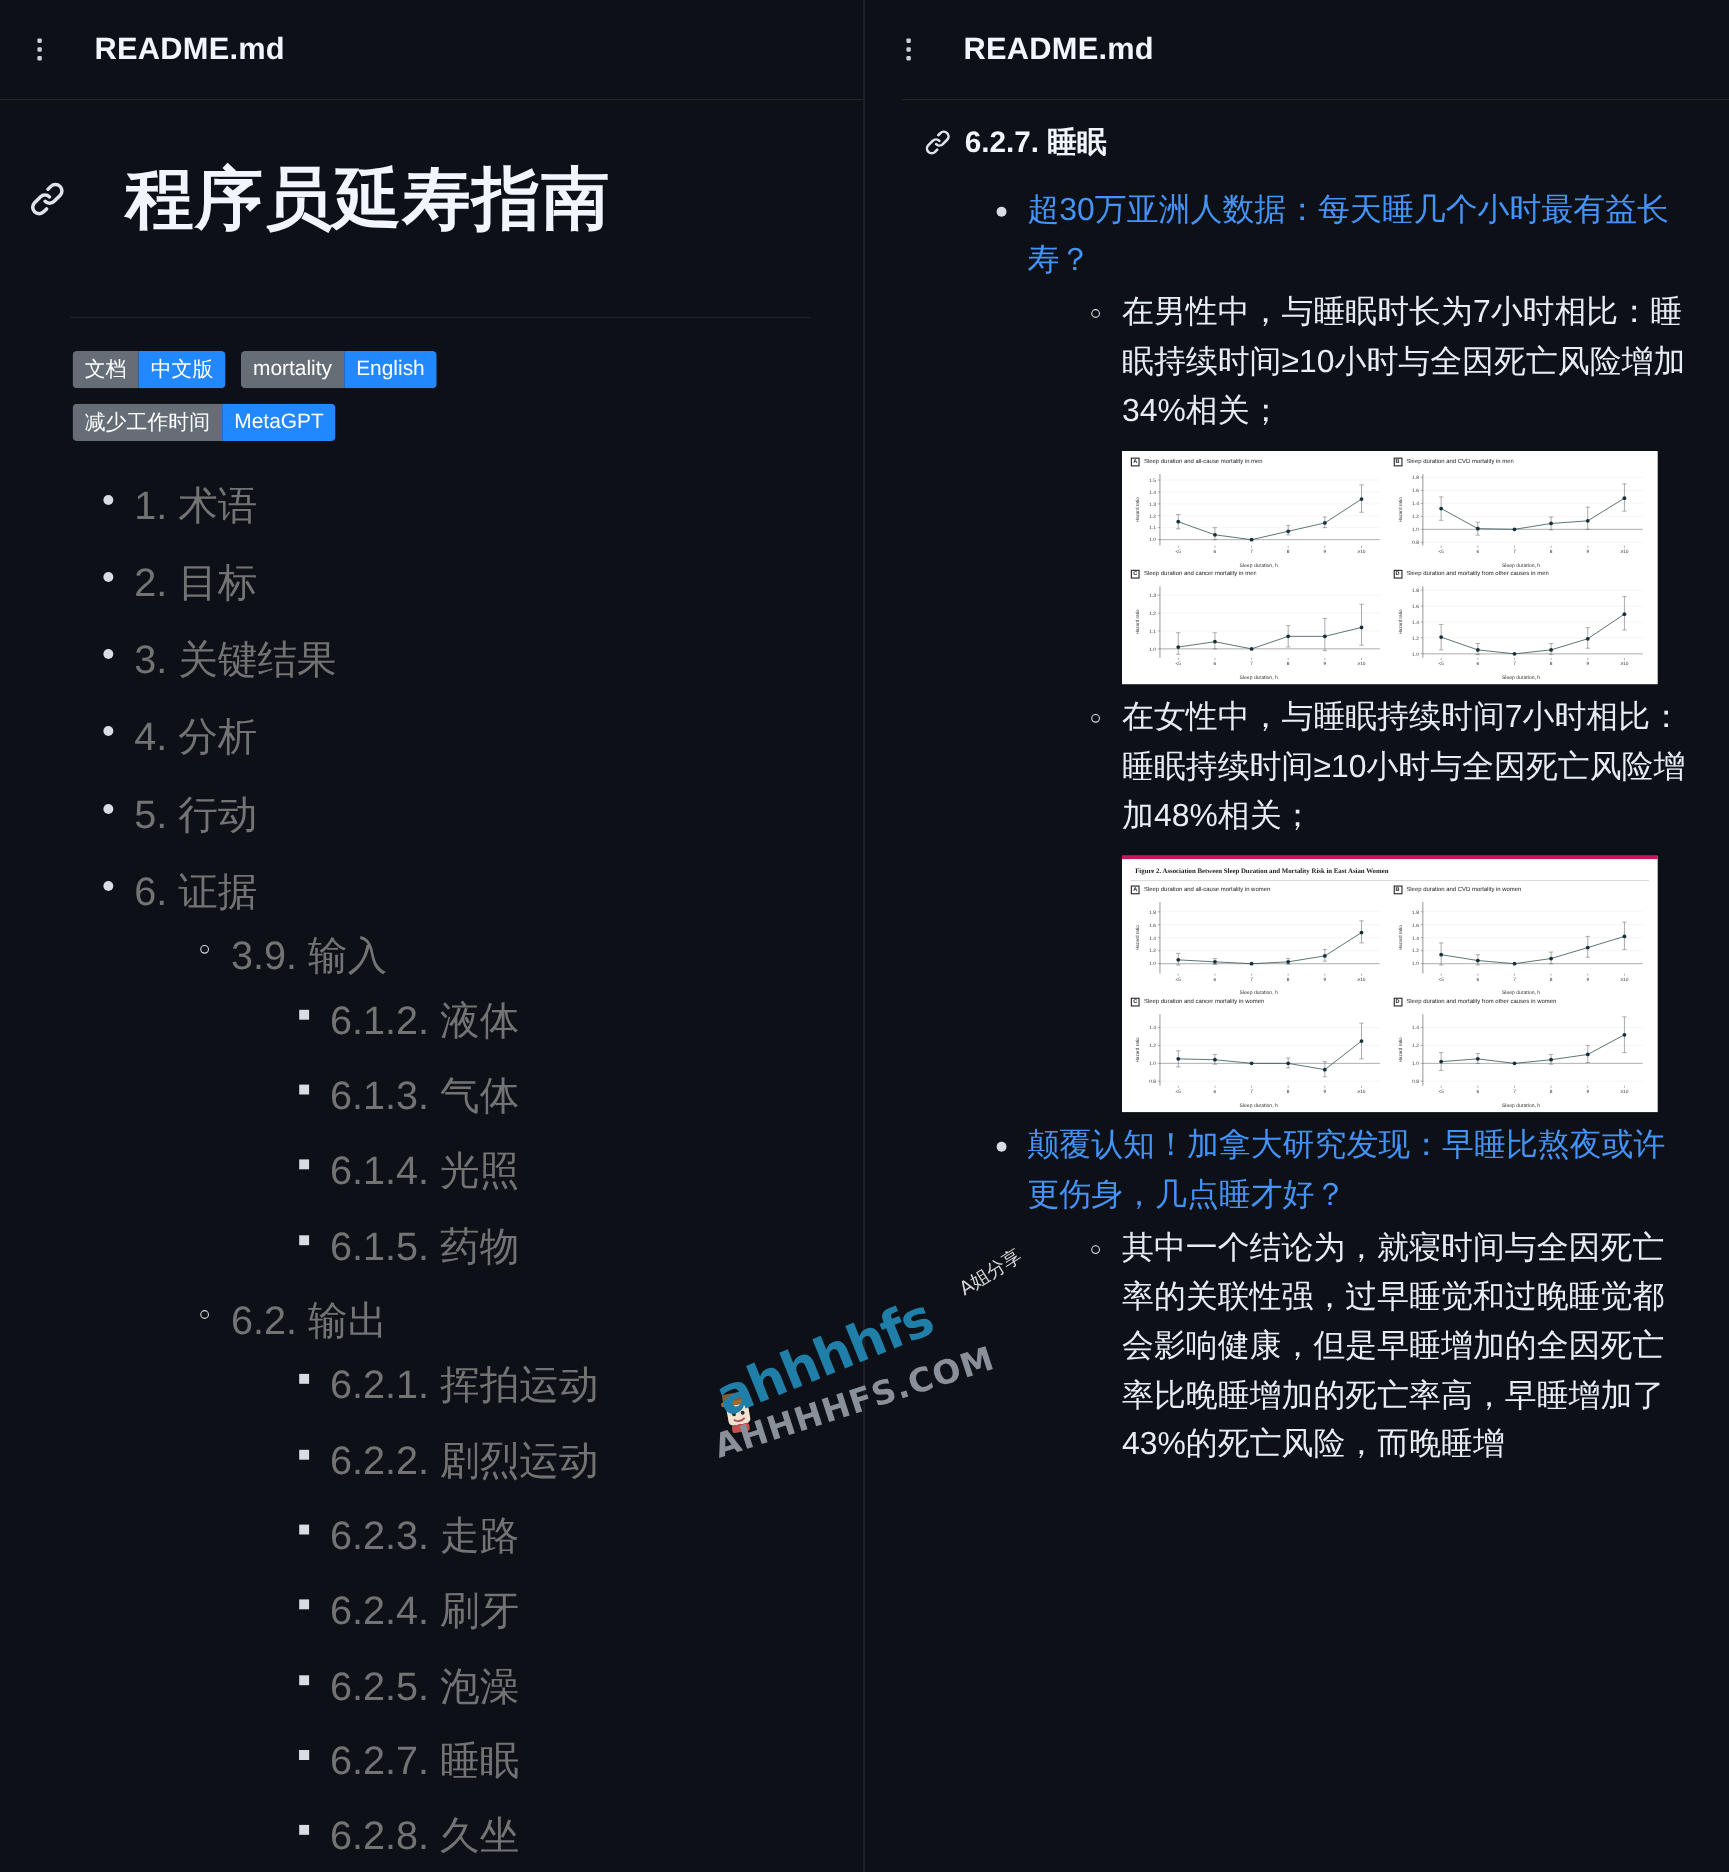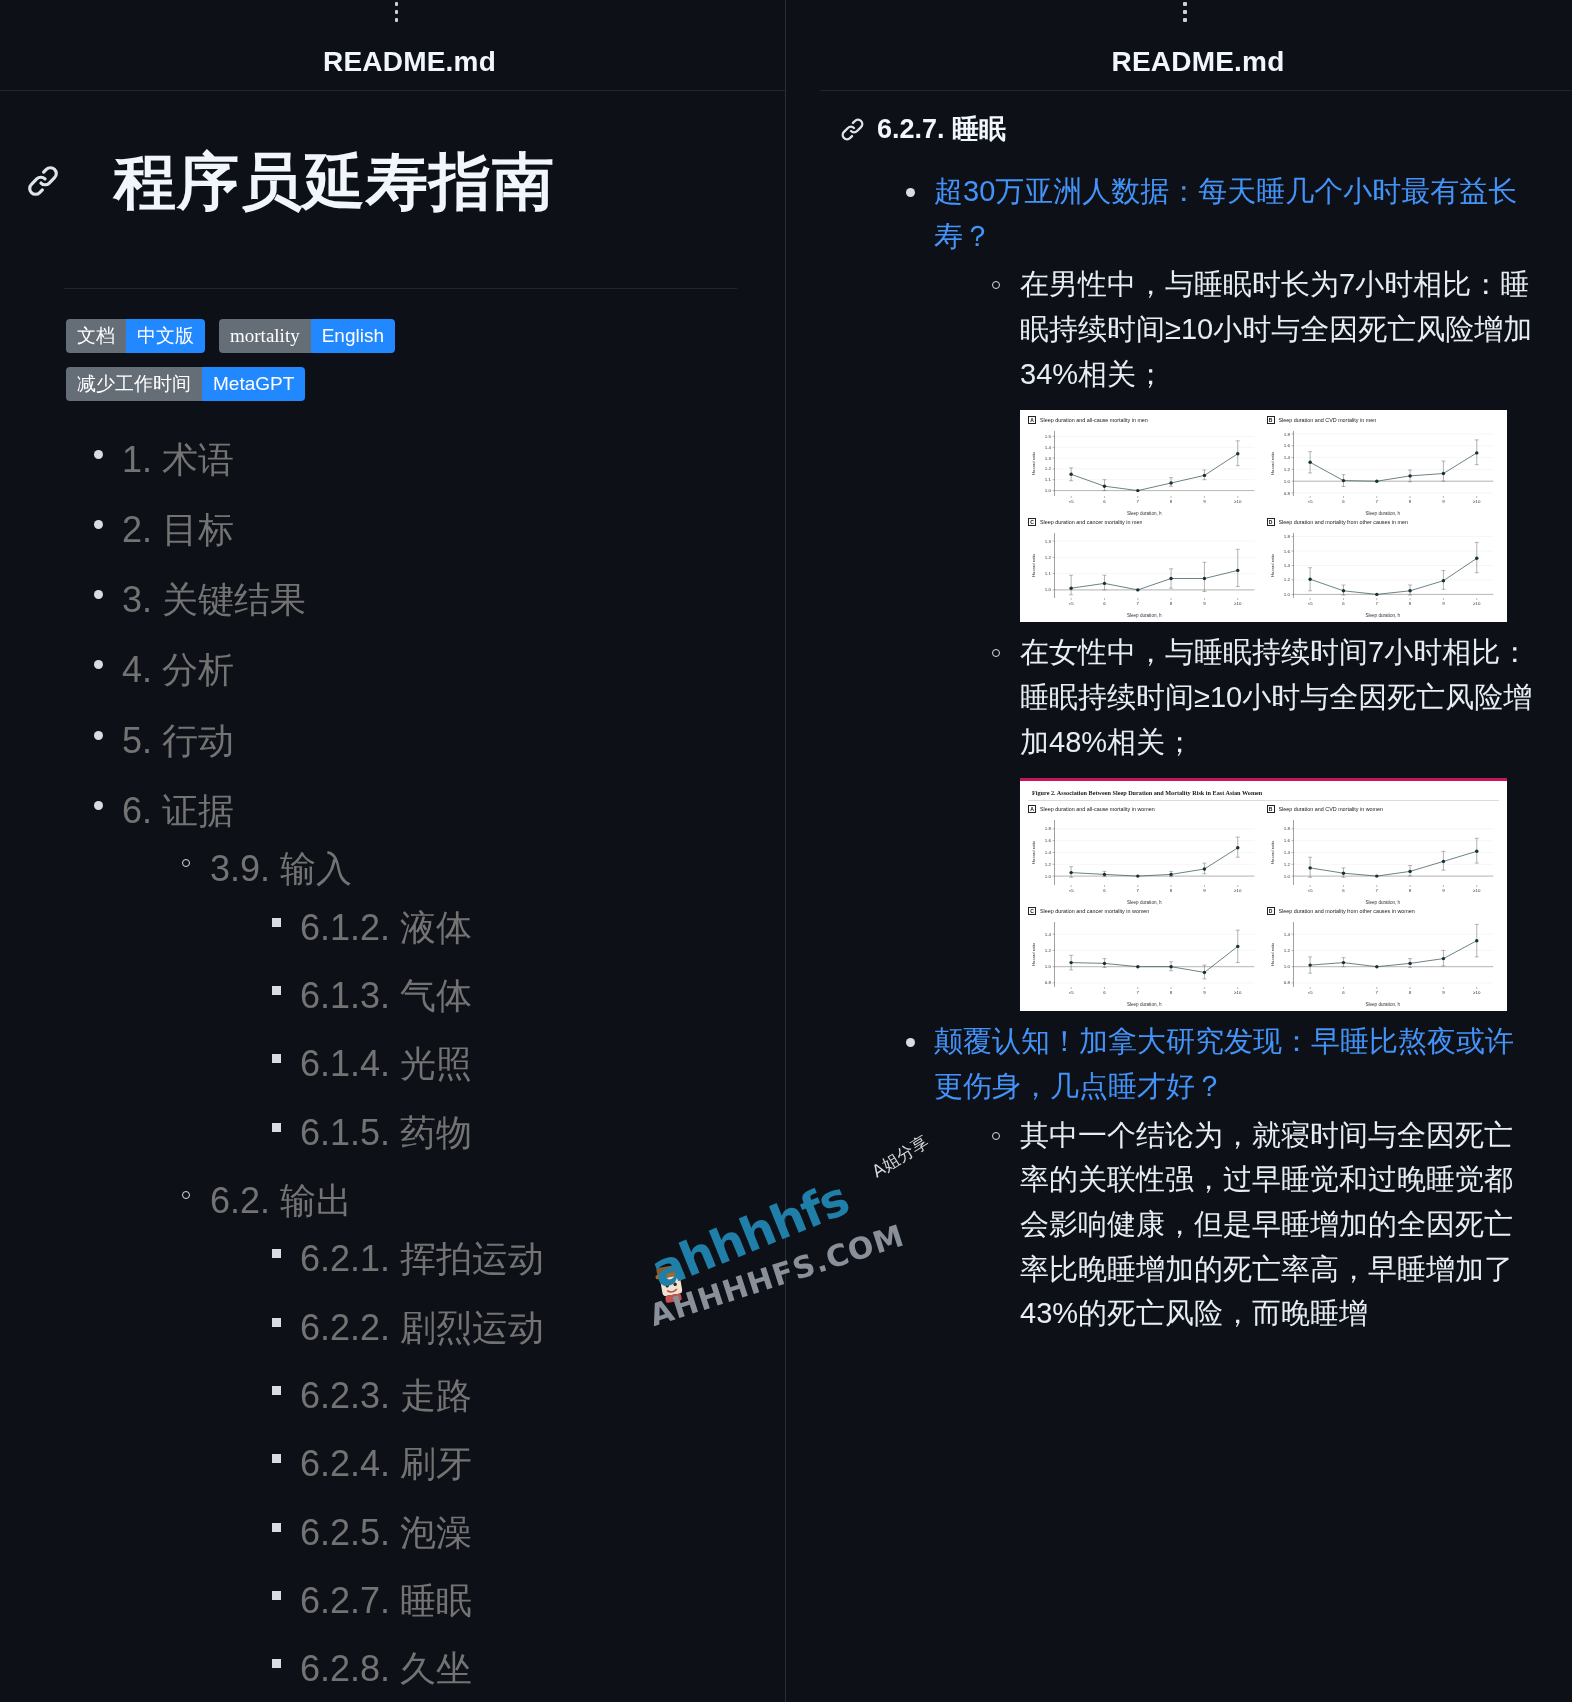--- a/index.html
+++ b/index.html
@@ -16,21 +16,20 @@
   .pane { position: relative; height: 1702px; overflow: hidden; }
   .pane-left  { width: 786px; border-right: 1px solid #2a2f37; }
   .pane-right { width: 786px; }
 
   
   .pane-header {
     height: 90px;
     display: flex; align-items: center;
     padding-left: 34px;
     gap: 22px;
-    flex-direction: column;
   }
   .pane-right .pane-header { padding-left: 38px; }
   .list-icon { width: 30px; height: 24px; position: relative; flex: 0 0 auto; }
   .list-icon i {
     position: absolute; left: 9px; height: 2.5px; background: #c9d1d9; border-radius: 1px;
   }
   .list-icon i:nth-child(1) { top: 2px;  width: 21px; }
   .list-icon i:nth-child(2) { top: 10px; width: 21px; }
   .list-icon i:nth-child(3) { top: 18px; width: 21px; }
   .list-icon b {
@@ -56,21 +55,21 @@
     color: #f0f6fc; font-size: 62px; font-weight: bold; line-height: 1.12;
     letter-spacing: 1px;
     margin-left: 44px;
   }
   .h1-rule { height: 1px; background: #21262d; margin: 30px 8px 0 38px; }
 
   .badges { margin: 30px 0 0 40px; display: flex; flex-direction: column; gap: 14px; align-items: flex-start; }
   .badge-row { display: flex; gap: 14px; }
   .badge { display: flex; height: 34px; border-radius: 4px; overflow: hidden; font-size: 19px; }
   .badge .bl, .badge .br { display: flex; align-items: center; padding: 0 11px; white-space: nowrap; }
-  .badge .bl { background: #656d76; color: #ffffff; font-family: Liberation Serif, serif; }
+  .badge .bl { background: #656d76; color: #ffffff; }
   .badge .br { background: #2188ff; color: #ffffff; }
 
   
   ul.toc { list-style: none; margin: 0; padding: 0; }
   ul.toc.lvl1 { margin: 30px 0 0 64px; }
   ul.toc.lvl2 { margin: 0 0 0 56px; }
   ul.toc.lvl3 { margin: 0 0 0 58px; }
   ul.toc > li { position: relative; padding-left: 32px; margin: 0 0 10px 0; }
   ul.toc.lvl1 > li { margin-bottom: 12px; }
   ul.toc > li > .mk { position: absolute; left: 4px; }

